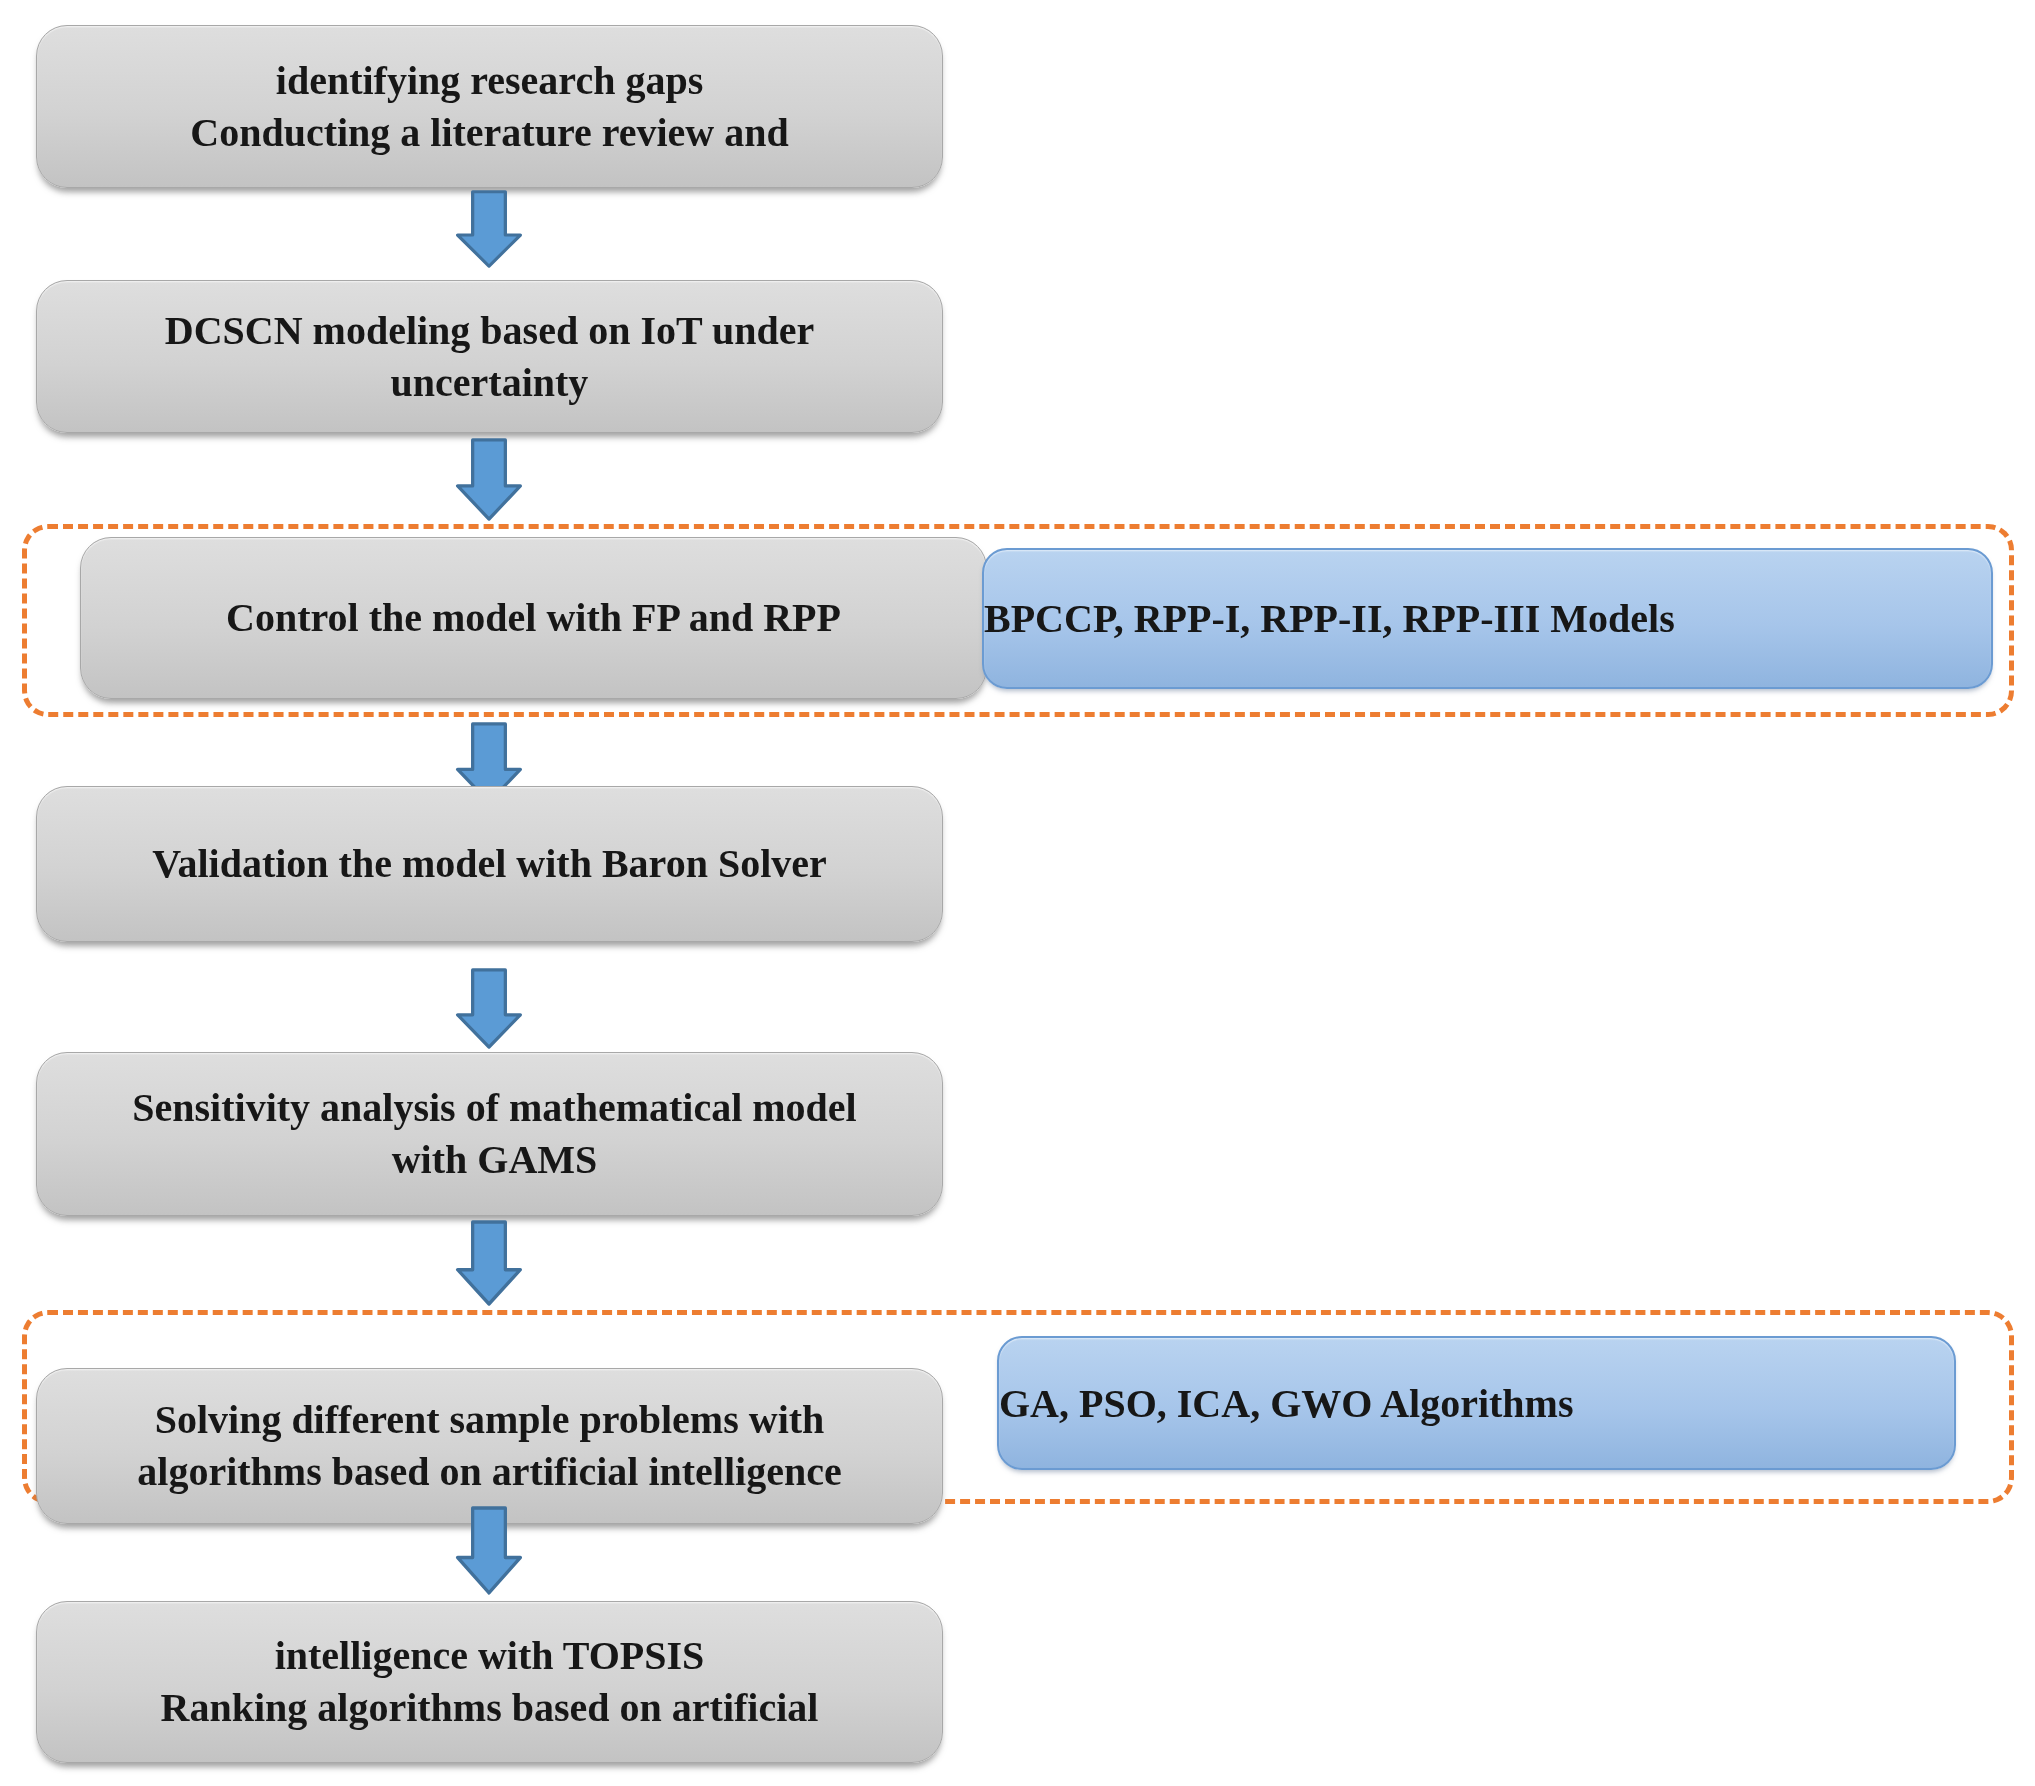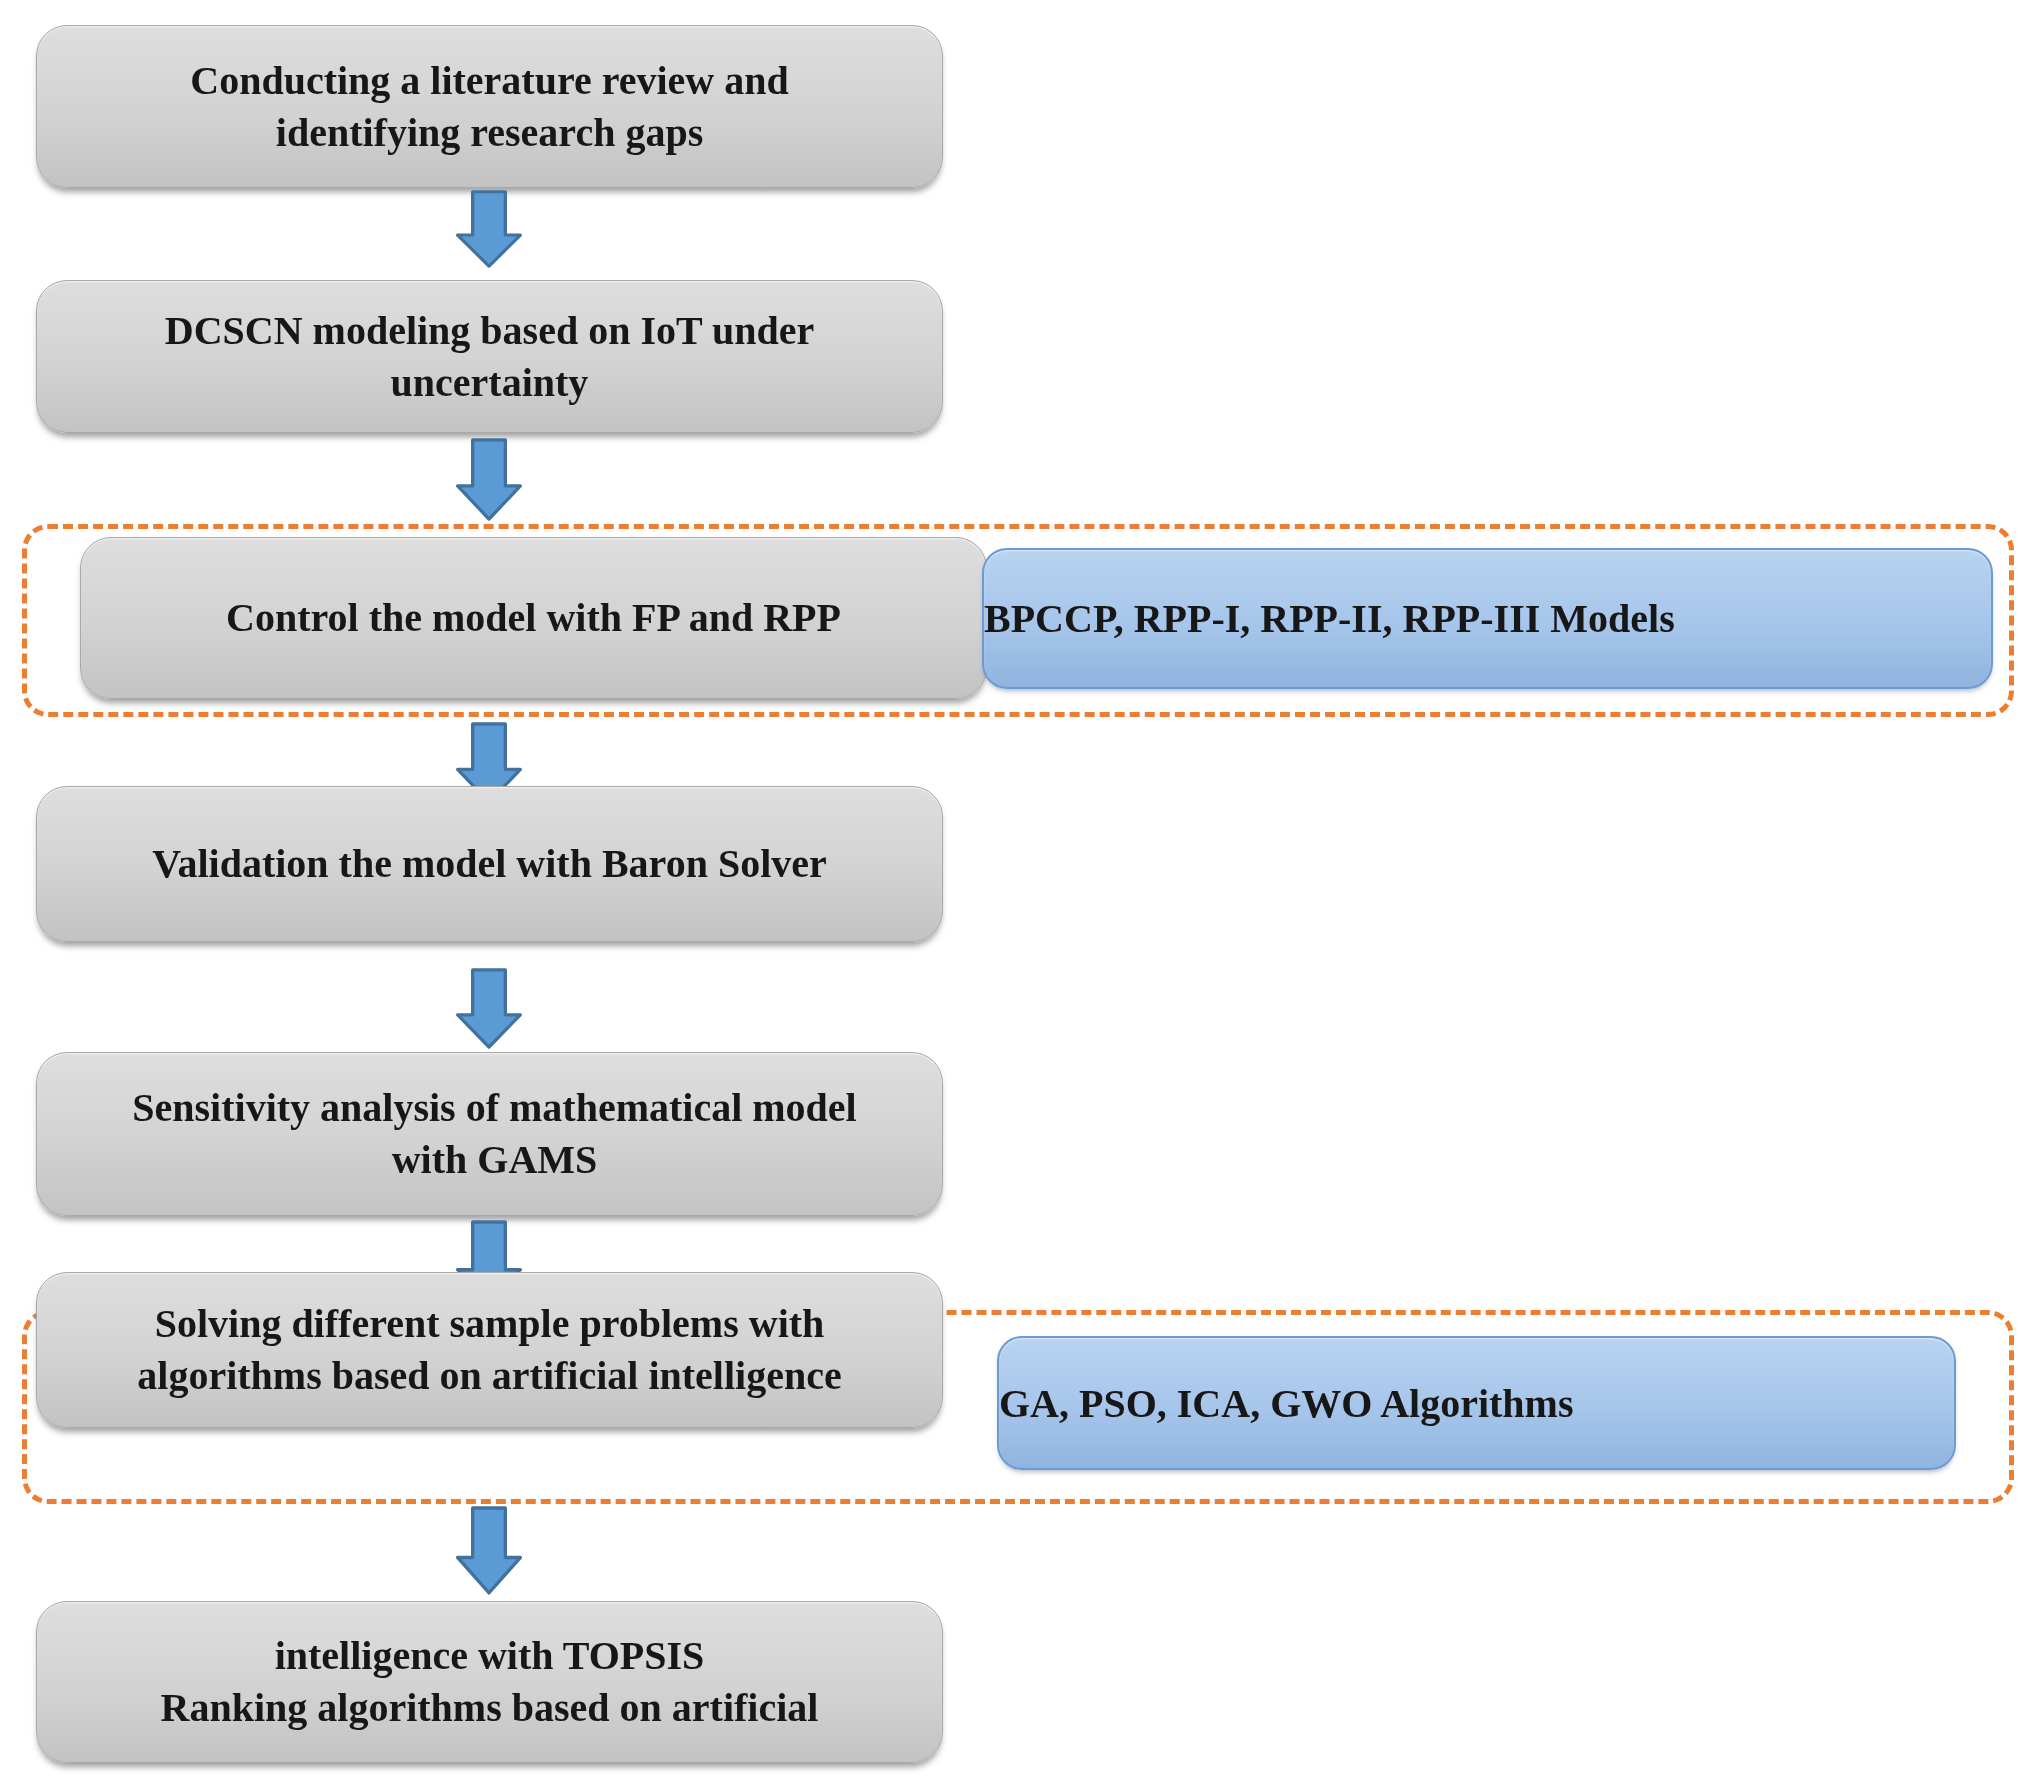--- a/index.html
+++ b/index.html
@@ -62,22 +62,22 @@
   }
   .line{display:block;min-height:0;}
   .line:empty{display:none;}
 </style>
 </head>
 <body>
 
 <div id="canvas">
 
   <div class="step-box" style="top:25px;height:163px;">
+    <span class="line">identifying research gaps</span>
     <span class="line">Conducting a literature review and</span>
-    <span class="line">identifying research gaps</span>
   </div>
 
   <svg class="flow-arrow" style="top:190px;height:78px;" viewBox="0 0 104 128" preserveAspectRatio="none">
     <polygon points="27,3 77,3 77,74 100,74 52,125 4,74 27,74" fill="#5b9bd5" stroke="#41719c" stroke-width="5" stroke-linejoin="round"></polygon>
   </svg>
 
   <div class="step-box" style="top:280px;height:153px;text-align:right;">
     <span class="line">DCSCN modeling based on IoT under</span>
     <span class="line">uncertainty</span>
   </div>
@@ -112,21 +112,21 @@
     <span class="line">Sensitivity analysis of mathematical model</span>
     <span class="line">with GAMS</span>
   </div>
 
   <svg class="flow-arrow" style="top:1220px;height:86px;" viewBox="0 0 104 128" preserveAspectRatio="none">
     <polygon points="27,3 77,3 77,74 100,74 52,125 4,74 27,74" fill="#5b9bd5" stroke="#41719c" stroke-width="5" stroke-linejoin="round"></polygon>
   </svg>
 
   <div class="group-outline" style="top:1310px;height:194px;"></div>
 
-  <div class="step-box" style="top:1272px;height:156px;">
+  <div class="step-box" style="top:1368px;height:156px;">
     <span class="line">Solving different sample problems with</span>
     <span class="line">algorithms based on artificial intelligence</span>
   </div>
 
   <div class="annotation-box" style="left:997px;top:1336px;width:959px;height:134px;">
     <span class="line">GA, PSO, ICA, GWO Algorithms</span>
   </div>
 
   <svg class="flow-arrow" style="top:1506px;height:89px;" viewBox="0 0 104 128" preserveAspectRatio="none">
     <polygon points="27,3 77,3 77,74 100,74 52,125 4,74 27,74" fill="#5b9bd5" stroke="#41719c" stroke-width="5" stroke-linejoin="round"></polygon>

